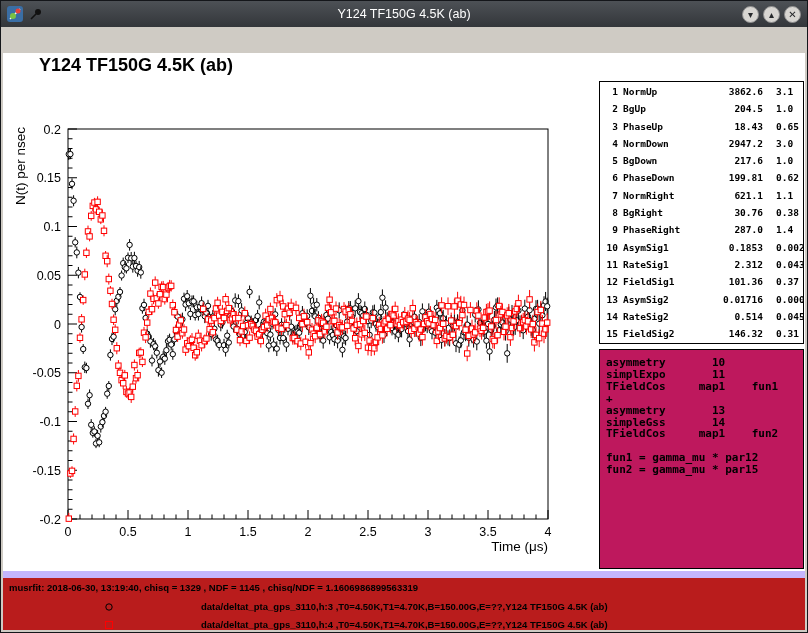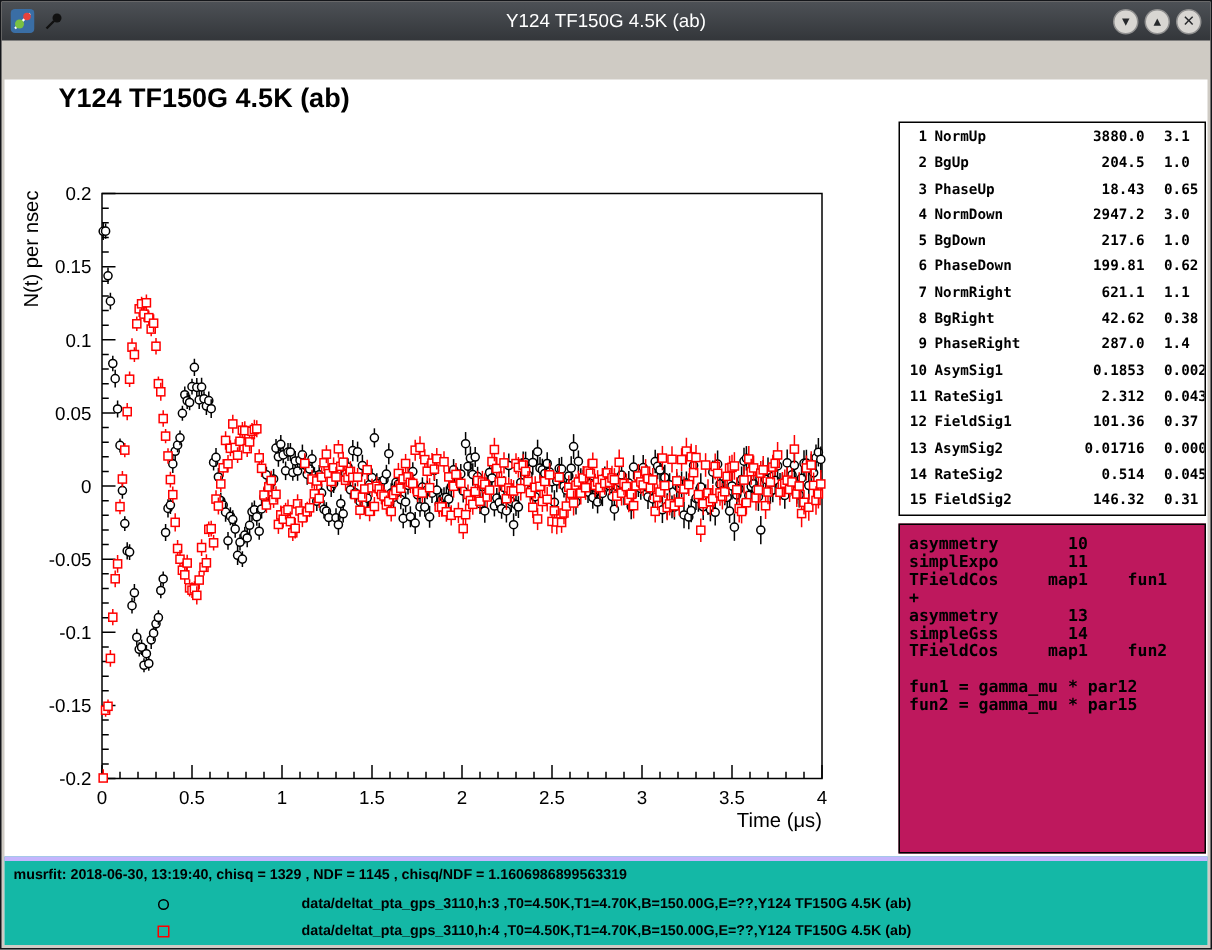--- a/index.html
+++ b/index.html
@@ -27,21 +27,21 @@
   
   .param-box{position:absolute;left:596px;top:28px;width:205px;height:263px;border:1px solid #000;background:#fff;padding:4px 0 0 5px;overflow:hidden}
   .param-row{display:grid;grid-template-columns:18px 78px 62px auto;height:17.3px;font-family:"DejaVu Sans Mono",monospace;font-size:9.5px;font-weight:700;color:#000}
   .pc-idx{text-align:right;padding-right:5px}
   .pc-val{text-align:right}
   .pc-err{padding-left:13px}
   
   .theory-box{position:absolute;left:596px;top:296px;width:205px;height:220px;border:1px solid #000;background:#be185d;padding:7px 0 0 6px;font-family:"DejaVu Sans Mono",monospace;font-size:11px;font-weight:700;line-height:11.9px;color:#000;overflow:hidden}
   .theory-line{white-space:pre}
   
-  .footer{position:absolute;left:0;right:0;top:518px;bottom:0;border-top:3px solid #c4b5fd;background:#14b8a6}
+  .footer{position:absolute;left:0;right:0;top:518px;bottom:0;border-top:7px solid #c4b5fd;background:#b91c1c}
   .fit-info{position:absolute;left:6px;top:4px;font-size:9.5px;font-weight:700;color:#000}
   .legend{position:absolute;left:0;right:0;top:20px}
   .legend-row{position:relative;height:18px}
   .legend-marker{position:absolute;left:99px;top:2px}
   .legend-label{position:absolute;left:198px;top:3px;font-size:9.5px;font-weight:700;color:#000}
 </style>
 </head>
 <body>
 
 <div class="window">
@@ -1383,21 +1383,21 @@
           <line x1="544.2" y1="260.2843527285543" x2="544.2" y2="279.01357537399076"></line>
           <rect x="541.5" y="266.9489640512726" width="5.4" height="5.4" fill="#fff"></rect>
         </g>
       </svg>
 
     <div class="param-box">
       <div id="param-rows">
           <div class="param-row">
             <span class="pc-idx">1</span>
             <span class="pc-name">NormUp</span>
-            <span class="pc-val">3880.0</span>
+            <span class="pc-val">3862.6</span>
             <span class="pc-err">3.1</span>
           </div>
           <div class="param-row">
             <span class="pc-idx">2</span>
             <span class="pc-name">BgUp</span>
             <span class="pc-val">204.5</span>
             <span class="pc-err">1.0</span>
           </div>
           <div class="param-row">
             <span class="pc-idx">3</span>
@@ -1425,21 +1425,21 @@
           </div>
           <div class="param-row">
             <span class="pc-idx">7</span>
             <span class="pc-name">NormRight</span>
             <span class="pc-val">621.1</span>
             <span class="pc-err">1.1</span>
           </div>
           <div class="param-row">
             <span class="pc-idx">8</span>
             <span class="pc-name">BgRight</span>
-            <span class="pc-val">42.62</span>
+            <span class="pc-val">30.76</span>
             <span class="pc-err">0.38</span>
           </div>
           <div class="param-row">
             <span class="pc-idx">9</span>
             <span class="pc-name">PhaseRight</span>
             <span class="pc-val">287.0</span>
             <span class="pc-err">1.4</span>
           </div>
           <div class="param-row">
             <span class="pc-idx">10</span>

